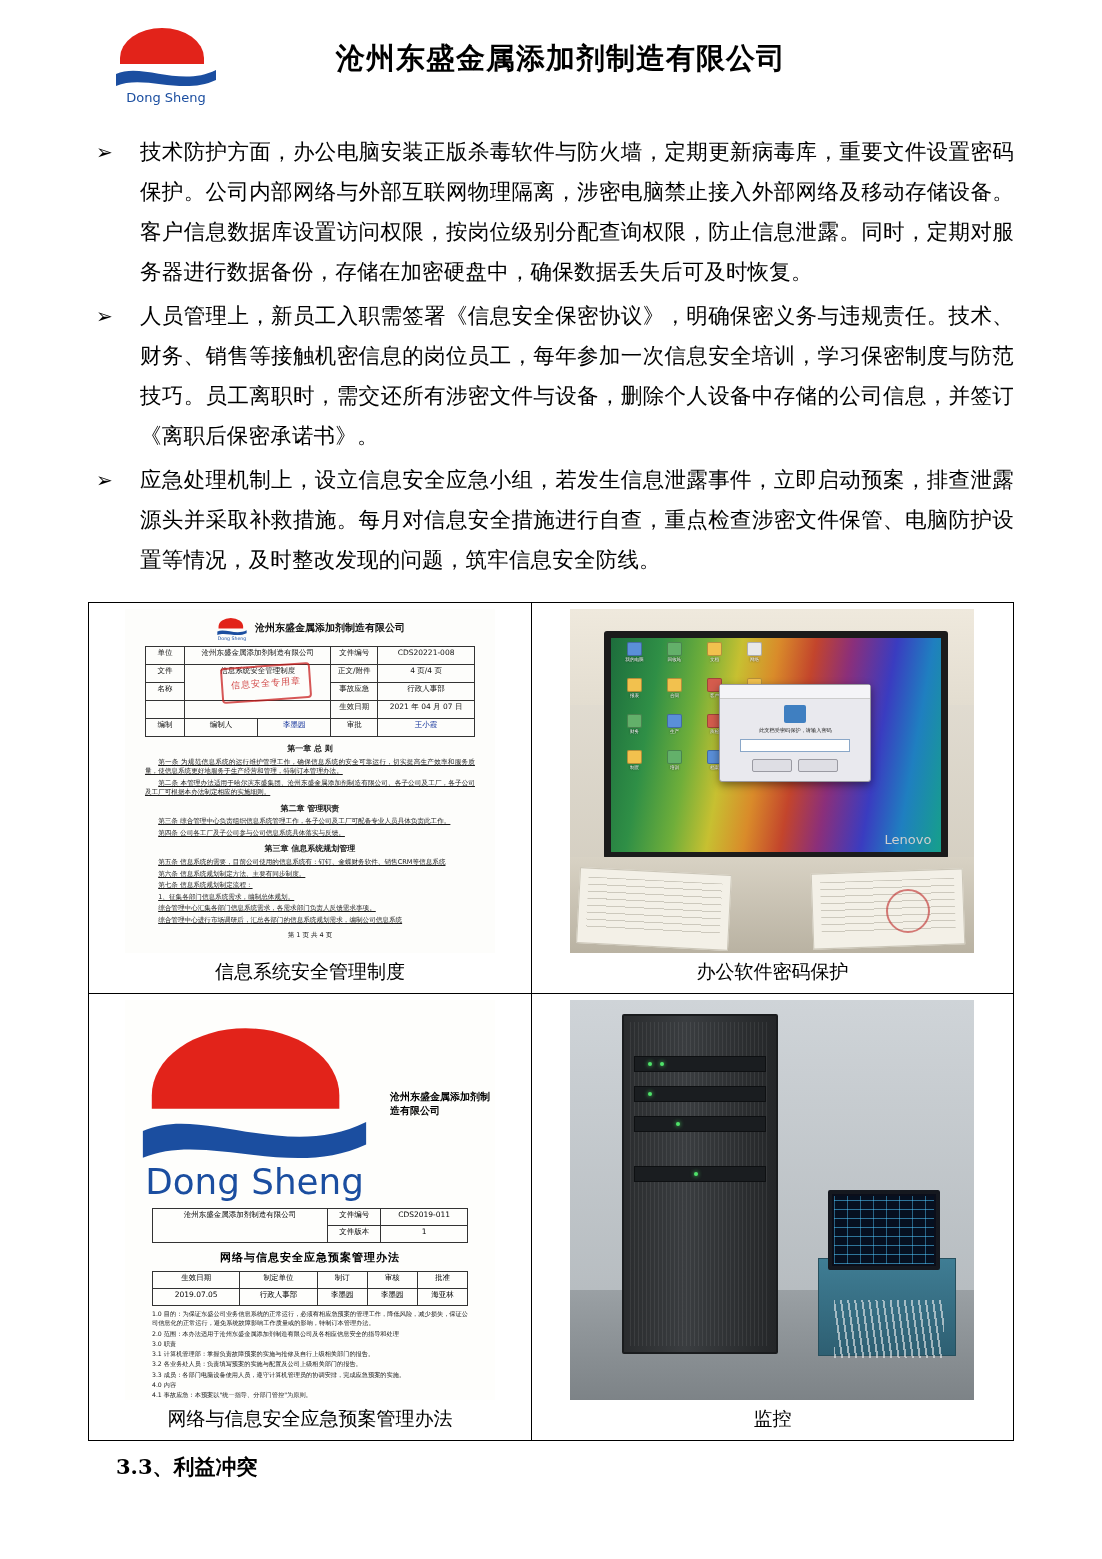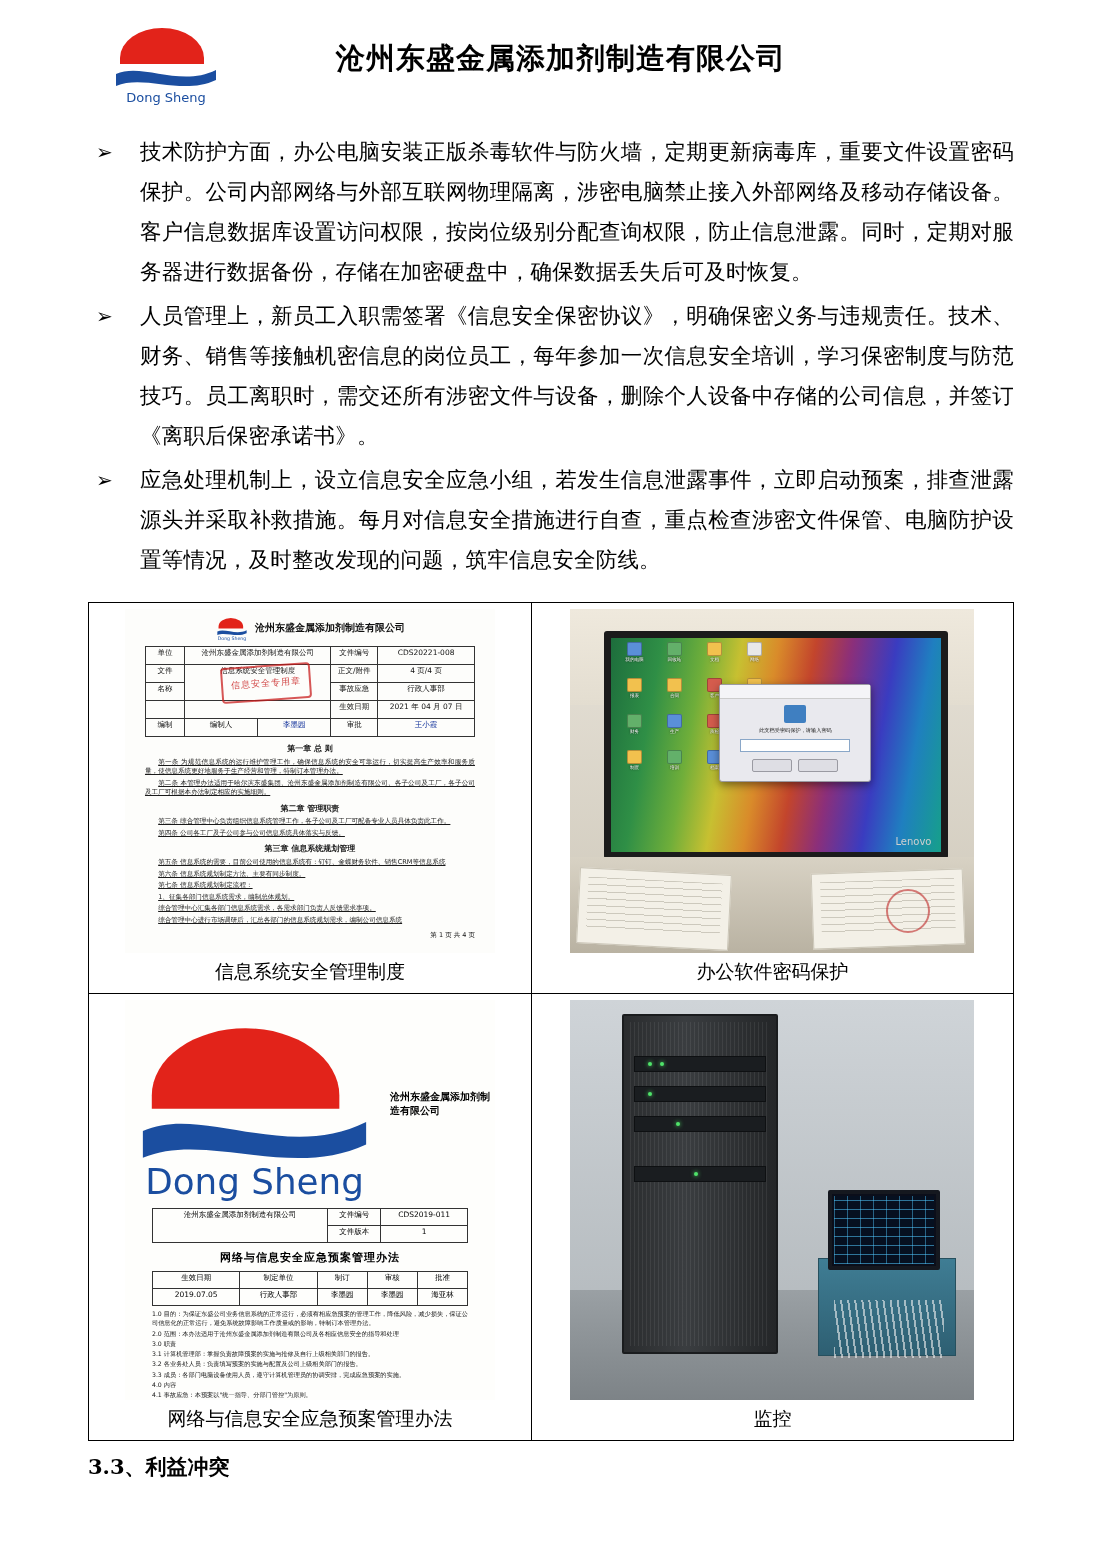--- a/index.html
+++ b/index.html
@@ -150,21 +150,21 @@
   .doc-body h4 {
     font-size: 8px;
     text-align: center;
     margin: 5px 0 3px 0;
     font-weight: bold;
   }
   .doc-body p { margin: 0 0 2px 0; text-indent: 2em; text-decoration: underline; }
   .doc-foot {
     width: 330px;
     margin: 6px auto 0;
-    text-align: right;
+    text-align: center;
     font-size: 6.5px;
   }
   .red-seal {
     position: absolute;
     left: 96px;
     top: 56px;
     width: 86px;
     height: 32px;
     border: 2px solid rgba(200,30,30,.75);
     border-radius: 4px;
@@ -254,21 +254,21 @@
   }
   .p2-dialog .dlg-btns {
     display: flex; gap: 6px; justify-content: center; margin-top: 7px;
   }
   .p2-dialog .dlg-btns b {
     width: 38px; height: 11px; background: #dedee4;
     border: 1px solid #9a9aa2; border-radius: 2px;
   }
   .p2-brand {
     position: absolute; right: 10px; bottom: 5px;
-    color: #cfcfcf; font-size: 10px; font-family: "DejaVu Sans", sans-serif;
+    color: #cfcfcf; font-size: 13px; font-family: "DejaVu Sans", sans-serif;
   }
   .p2-desk {
     position: absolute; left: 0; bottom: 0; width: 100%; height: 96px;
     background: linear-gradient(#d8d2c4, #b9b2a2);
   }
   .p2-paper {
     position: absolute; bottom: 6px; width: 150px; height: 74px;
     background: #f3f0e7; border: 1px solid #cbc6b8;
     transform: rotate(-2deg);
   }
@@ -367,20 +367,21 @@
       repeating-linear-gradient(82deg, rgba(240,240,240,.75) 0 2px, transparent 2px 7px);
     opacity: .8;
   }
 
   
   .section-head {
     margin-top: 12px;
     font-size: 21px;
     font-weight: bold;
     font-family: "DejaVu Serif", "Liberation Serif", serif;
+    margin-left: 28px;
   }
   .footer {
     position: absolute;
     left: 0; right: 0;
     bottom: 58px;
     text-align: center;
     font-size: 18px;
     font-weight: bold;
     letter-spacing: 1px;
     font-family: "DejaVu Serif", "Liberation Serif", serif;

